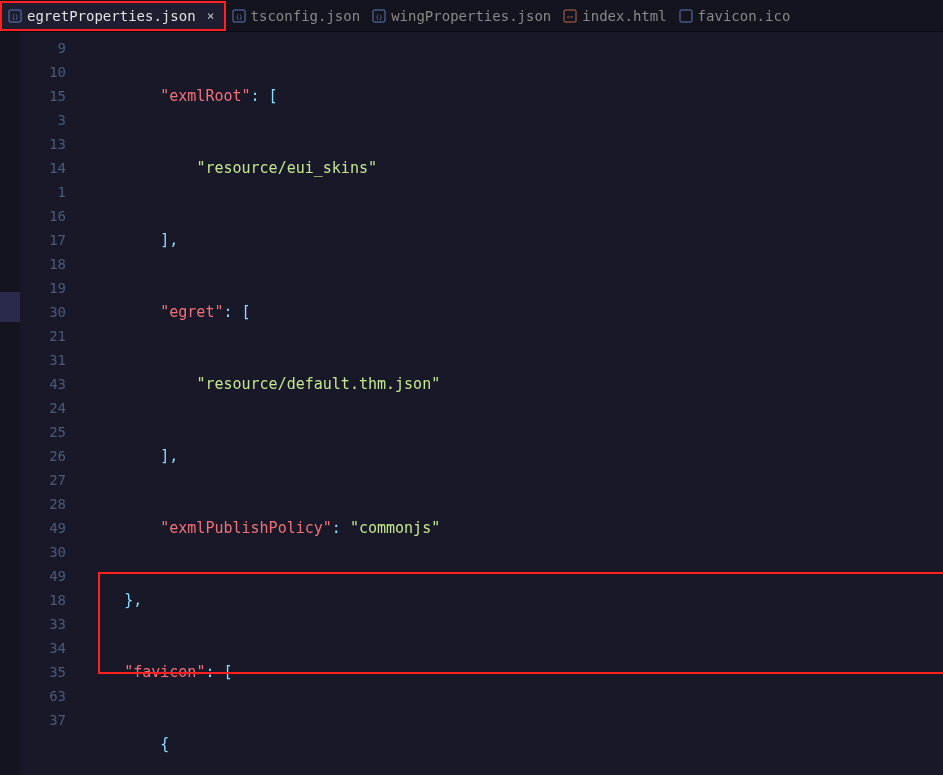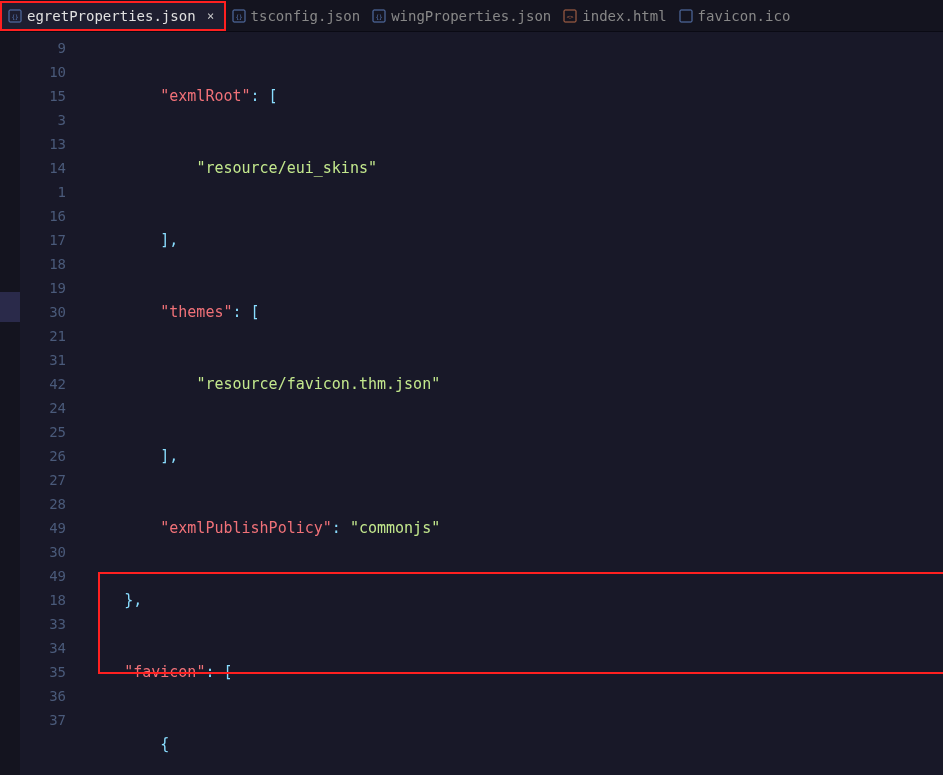--- a/index.html
+++ b/index.html
@@ -175,42 +175,42 @@
       <div class="line-num">13</div>
       <div class="line-num">14</div>
       <div class="line-num">1</div>
       <div class="line-num">16</div>
       <div class="line-num">17</div>
       <div class="line-num">18</div>
       <div class="line-num">19</div>
       <div class="line-num">30</div>
       <div class="line-num">21</div>
       <div class="line-num">31</div>
-      <div class="line-num">42</div>
+      <div class="line-num">43</div>
       <div class="line-num">24</div>
       <div class="line-num">25</div>
       <div class="line-num">26</div>
       <div class="line-num">27</div>
       <div class="line-num">28</div>
       <div class="line-num">49</div>
       <div class="line-num">30</div>
       <div class="line-num">49</div>
       <div class="line-num">18</div>
       <div class="line-num">33</div>
       <div class="line-num">34</div>
       <div class="line-num">35</div>
-      <div class="line-num">36</div>
+      <div class="line-num">63</div>
       <div class="line-num">37</div>
     </div>
   <div class="code-area" id="code">
     <div class="code-line">        <span class="key">"<span>exmlRoot</span>"</span><span class="punc">: [</span></div>
     <div class="code-line">            <span class="str">"<span>resource/eui_skins</span>"</span></div>
     <div class="code-line">        <span class="punc">],</span></div>
-    <div class="code-line">        <span class="key">"<span>themes</span>"</span><span class="punc">: [</span></div>
-    <div class="code-line">            <span class="str">"<span>resource/favicon.thm.json</span>"</span></div>
+    <div class="code-line">        <span class="key">"<span>egret</span>"</span><span class="punc">: [</span></div>
+    <div class="code-line">            <span class="str">"<span>resource/default.thm.json</span>"</span></div>
     <div class="code-line">        <span class="punc">],</span></div>
     <div class="code-line">        <span class="key">"<span>exmlPublishPolicy</span>"</span><span class="punc">: </span><span class="str">"<span>commonjs</span>"</span></div>
     <div class="code-line">    <span class="punc">},</span></div>
     <div class="code-line">    <span class="key">"<span>favicon</span>"</span><span class="punc">: [</span></div>
     <div class="code-line">        <span class="punc">{</span></div>
     
     
     
     
     

